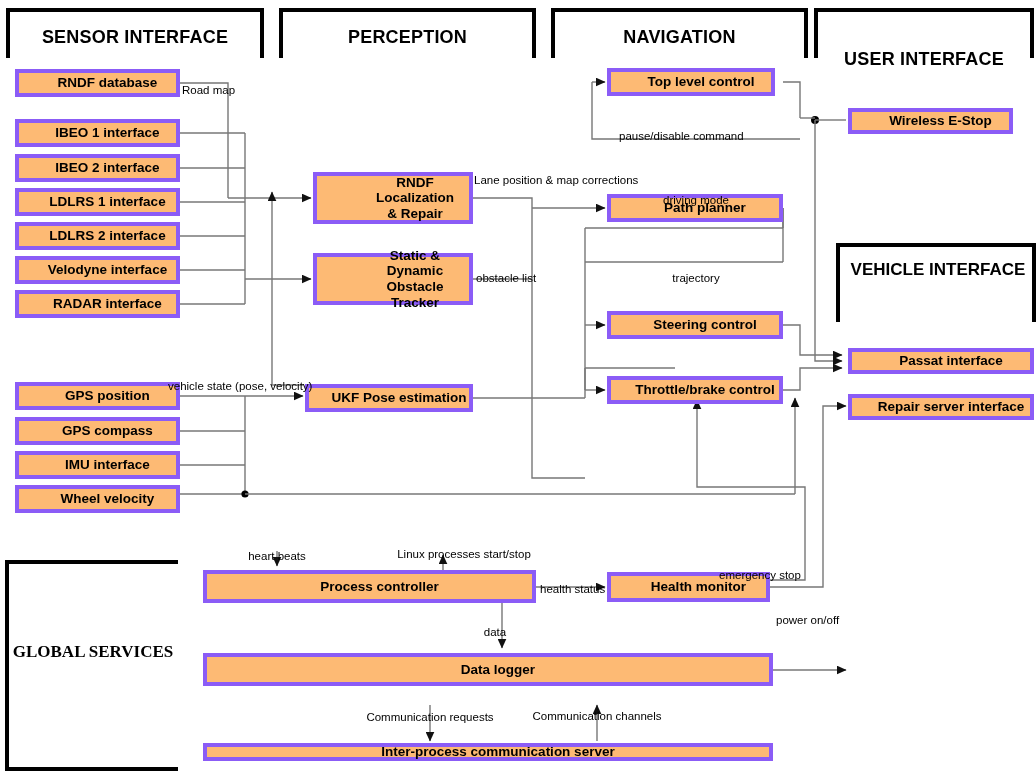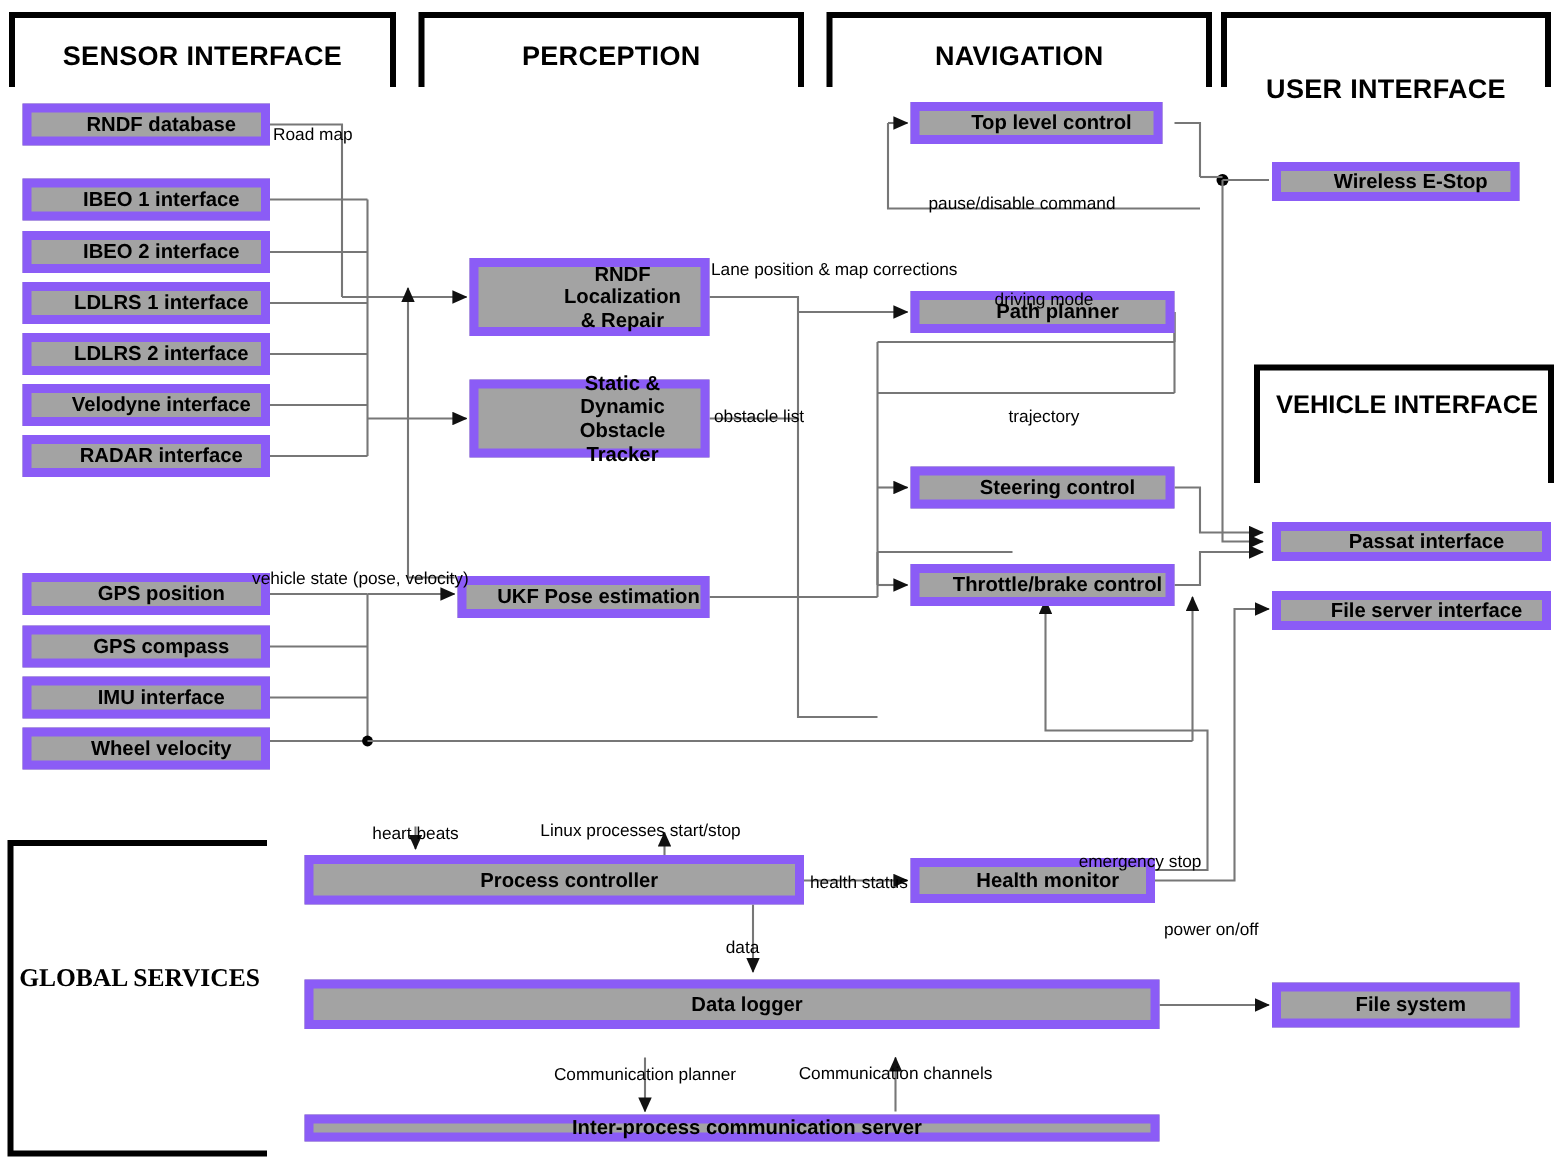--- a/index.html
+++ b/index.html
@@ -3,22 +3,22 @@
 <meta charset="utf-8">
 <style>
   html,body{margin:0;padding:0;background:#ffffff;}
   body{width:1036px;height:783px;font-family:"Liberation Sans",sans-serif;}
   #stage{position:relative;width:1036px;height:783px;overflow:hidden;background:#fff;}
   svg{position:absolute;left:0;top:0;width:1036px;height:783px;}
   .wire{stroke:#777777;stroke-width:1.4;fill:none;}
   .frame{stroke:#000000;stroke-width:4;fill:none;}
   .junction{fill:#000000;}
 
-  .node{position:absolute;box-sizing:border-box;background:#a3a3a3;
-        border:6px solid #8b5cf6;display:flex;align-items:center;justify-content:center;
+  .node{position:absolute;box-sizing:border-box;background:#fdba74;
+        border:4px solid #8b5cf6;display:flex;align-items:center;justify-content:center;
         font-weight:bold;color:#000;font-size:13.5px;line-height:1.15;text-align:center;padding-left:20px;}
   .node.two-line{flex-direction:column;}
   .node span{display:block;margin-left:24px;}
 
   .sect-title{position:absolute;font-weight:bold;font-size:18px;color:#000;
               text-align:center;letter-spacing:0.2px;white-space:nowrap;}
   .vi-title{position:absolute;font-weight:bold;font-size:17px;color:#000;
             text-align:center;line-height:1.45;width:200px;}
   .gs-title{position:absolute;font-weight:bold;font-size:17px;color:#000;
             text-align:center;line-height:1.45;width:170px;}
@@ -198,44 +198,43 @@
   </div>
   <div class="node" style="left:305px;top:384px;width:168px;height:28px;">UKF Pose estimation</div>
 
   <div class="node" style="left:607px;top:68px;width:168px;height:28px;">Top level control</div>
   <div class="node" style="left:607px;top:194px;width:176px;height:28px;">Path planner</div>
   <div class="node" style="left:607px;top:311px;width:176px;height:28px;">Steering control</div>
   <div class="node" style="left:607px;top:376px;width:176px;height:28px;">Throttle/brake control</div>
 
   <div class="node" style="left:848px;top:108px;width:165px;height:26px;">Wireless E-Stop</div>
   <div class="node" style="left:848px;top:348px;width:186px;height:26px;">Passat interface</div>
-  <div class="node" style="left:848px;top:394px;width:186px;height:26px;">File server interface</div>
+  <div class="node" style="left:848px;top:394px;width:186px;height:26px;">Repair server interface</div>
 
   <div class="node" style="left:203px;top:570px;width:333px;height:33px;">Process controller</div>
   <div class="node" style="left:607px;top:572px;width:163px;height:30px;">Health monitor</div>
   <div class="node" style="left:203px;top:653px;width:570px;height:33px;">Data logger</div>
-  <div class="node" style="left:848px;top:655px;width:165px;height:30px;">File system</div>
   <div class="node" style="left:203px;top:743px;width:570px;height:18px;">Inter-process communication server</div>
 
   <div class="lbl" style="left:182px;top:64px;">Road map</div>
 
   <div class="lbl" style="left:474px;top:154px;">
     <span>Lane position &amp;</span>
     <span>map corrections</span>
   </div>
   <div class="lbl" style="left:476px;top:252px;">obstacle list</div>
 
   <div class="lbl" style="left:168px;top:360px;">vehicle state (pose, velocity)</div>
 
   <div class="lbl" style="left:619px;top:110px;">pause/disable command</div>
   <div class="lbl center" style="left:696px;top:174px;">driving mode</div>
   <div class="lbl center" style="left:696px;top:252px;">trajectory</div>
 
   <div class="lbl center" style="left:277px;top:530px;">heart beats</div>
-  <div class="lbl center" style="left:427px;top:528px;">Linux processes start/stop</div>
+  <div class="lbl center" style="left:464px;top:528px;">Linux processes start/stop</div>
   <div class="lbl" style="left:540px;top:563px;">health status</div>
   <div class="lbl center" style="left:760px;top:549px;">emergency stop</div>
   <div class="lbl" style="left:776px;top:594px;">power on/off</div>
   <div class="lbl center" style="left:495px;top:606px;">data</div>
-  <div class="lbl center" style="left:430px;top:691px;">Communication planner</div>
+  <div class="lbl center" style="left:430px;top:691px;">Communication requests</div>
   <div class="lbl center" style="left:597px;top:690px;">Communication channels</div>
 
 </div>
 
 </body></html>

